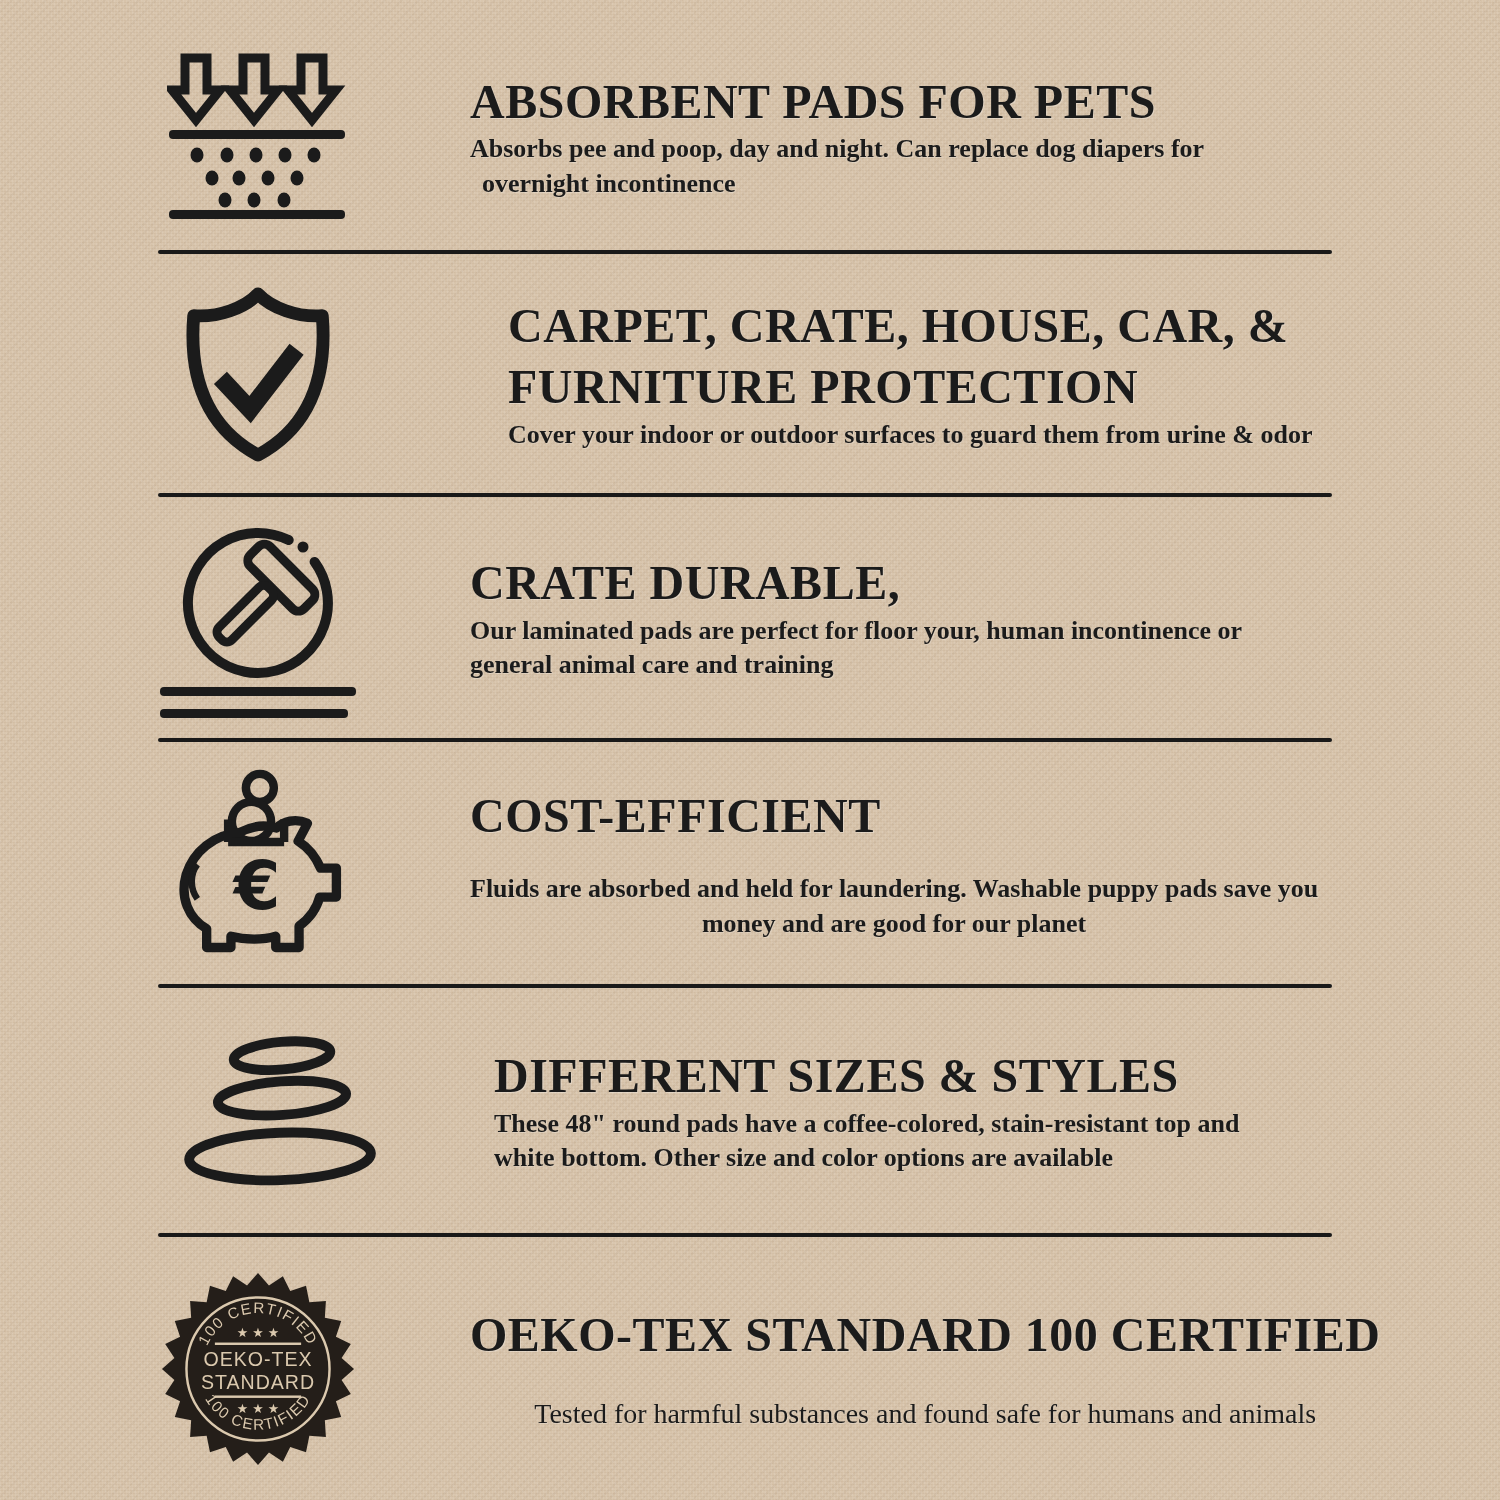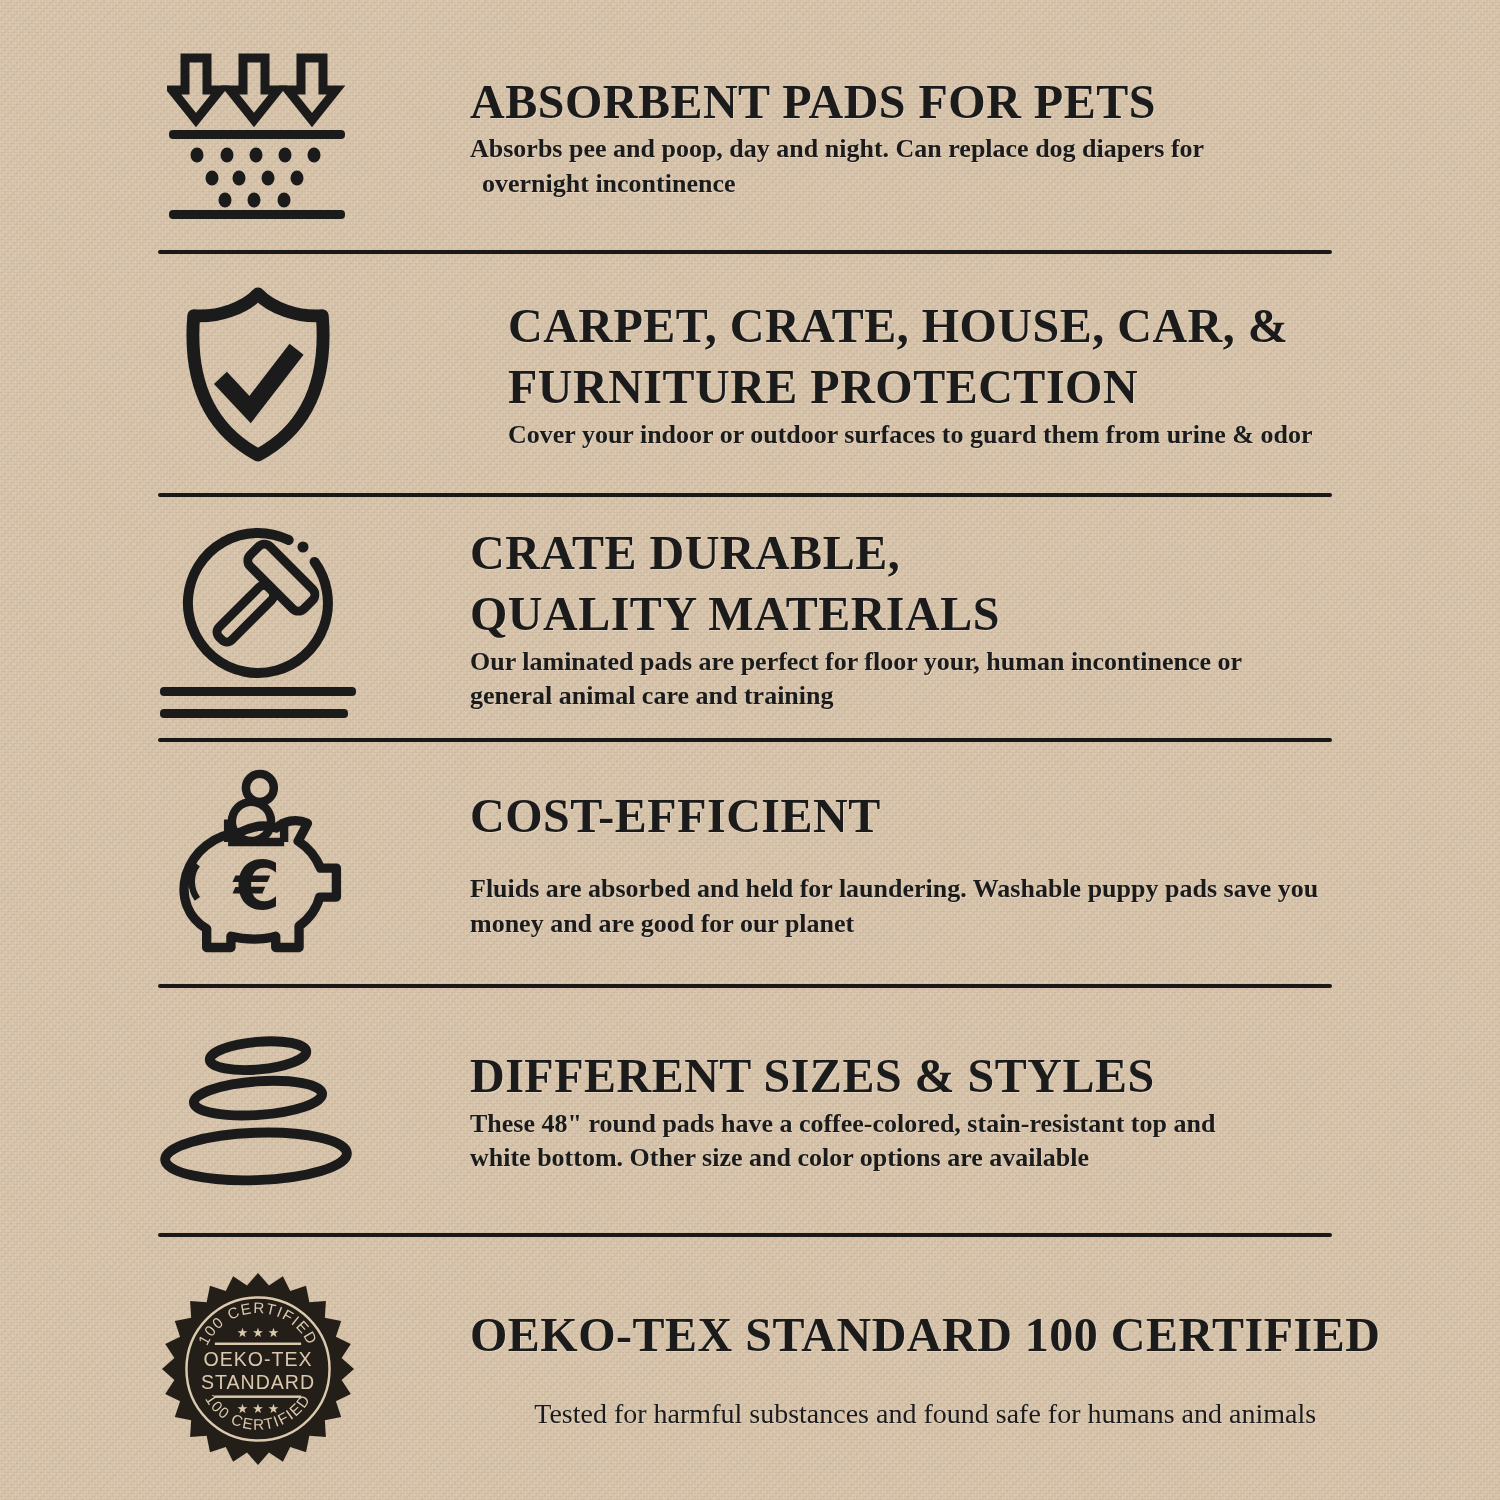--- a/index.html
+++ b/index.html
@@ -14,31 +14,31 @@
       repeating-linear-gradient(-45deg, rgba(120,95,70,.06) 0 2px, rgba(0,0,0,0) 2px 6px);
     font-family:"Liberation Serif", serif;
     color:var(--ink,#1b1b1b);
     overflow:hidden;
   }
   .row{display:flex;align-items:center;}
   .row-1{height:250px;padding-top:22px;box-sizing:border-box;}
   .row-2{height:239px;gap:38px;}
   .row-3{height:241px;}
   .row-4{height:242px;}
-  .row-5{height:245px;}
+  .row-5{height:245px;padding-left:24px;}
   .row-6{height:263px;}
   .icon-col{flex:none;width:200px;margin-left:158px;display:flex;justify-content:center;align-items:center;}
   .text-col{margin-left:112px;max-width:990px;}
   .title{
     font-size:48px;font-weight:700;line-height:1.28;letter-spacing:.5px;
     white-space:nowrap;
     text-shadow:1px 1px 0 rgba(255,255,255,.28);
   }
   .body{}
-  .row-4 .body{margin-top:26px;}
+  .row-4 .body{margin-top:26px;text-align:center;}
   .row-6 .body{margin-top:30px;text-align:center;}
   .body .line{
     font-size:26px;font-weight:700;line-height:1.32;white-space:nowrap;
     text-shadow:1px 1px 0 rgba(255,255,255,.22);
   }
   .row-6 .body .line{font-weight:400;font-size:28px;}
   .line.indent{padding-left:12px;}
   .divider{height:4px;width:1174px;margin-left:158px;background:#191919;border-radius:2px;}
   svg{display:block;}
   .ink-stroke{fill:none;stroke:currentColor;}
@@ -112,21 +112,20 @@
         <g transform="rotate(45 100 90)">
           <rect class="ink-stroke" stroke-width="9" x="62" y="43" width="76" height="28" rx="8"></rect>
           <rect class="ink-stroke" stroke-width="9" x="91" y="73" width="18" height="70" rx="7"></rect>
         </g>
         <rect class="ink-fill" x="2" y="176" width="196" height="9" rx="4"></rect>
         <rect class="ink-fill" x="2" y="198" width="188" height="9" rx="4"></rect>
       </svg>
     </div>
     <div class="text-col">
       <div class="title">CRATE DURABLE,</div>
-      <div class="title">QUALITY MATERIALS</div>
       <div class="body">
         <div class="line">Our laminated pads are perfect for floor your, human incontinence or</div>
         <div class="line">general animal care and training</div>
       </div>
     </div>
   </div>
 
   <div class="divider"></div>
 
   <div class="row row-4">

